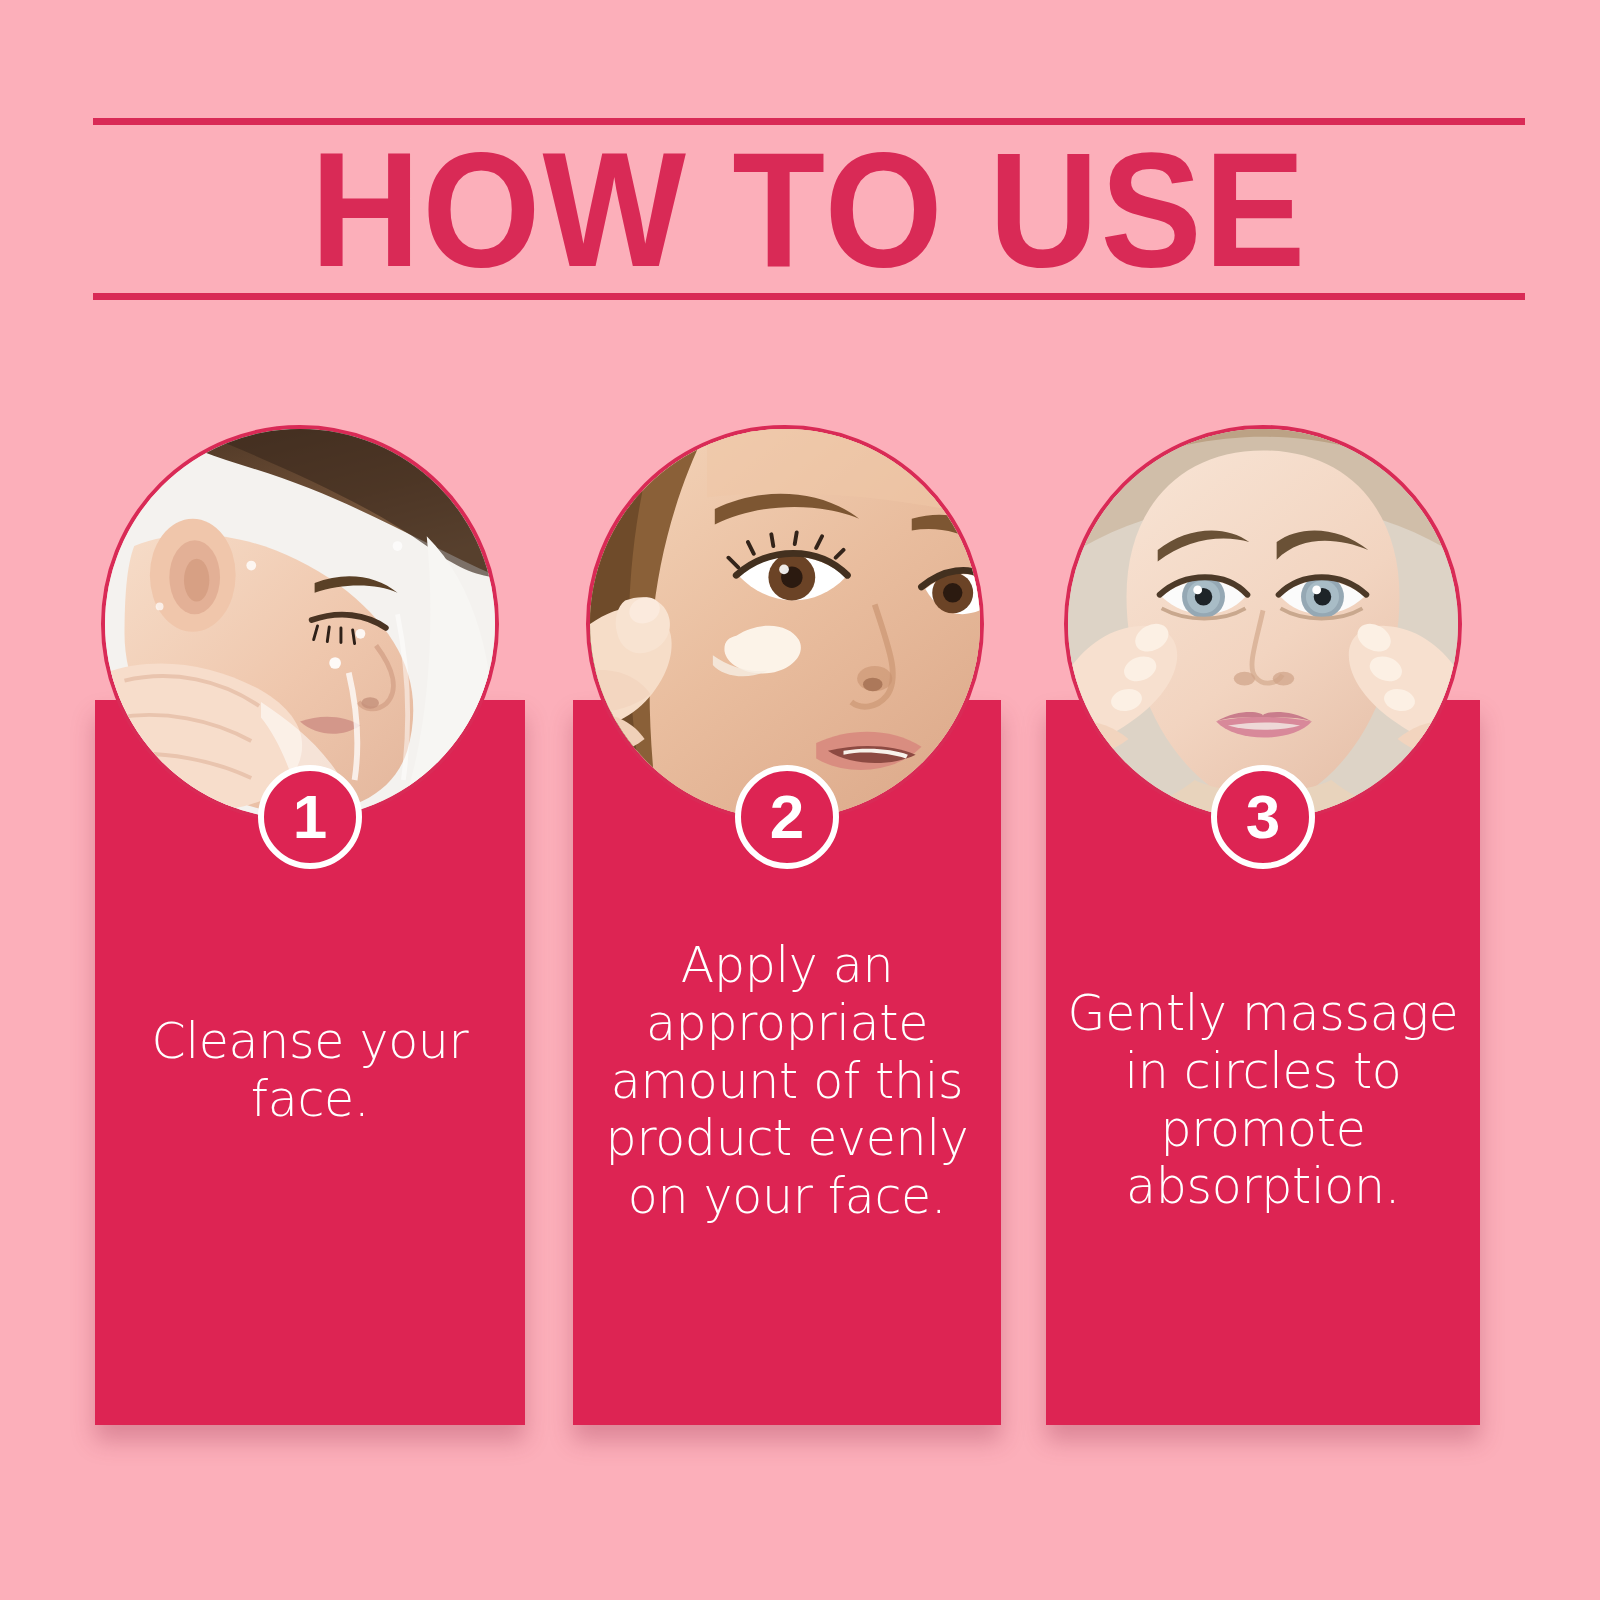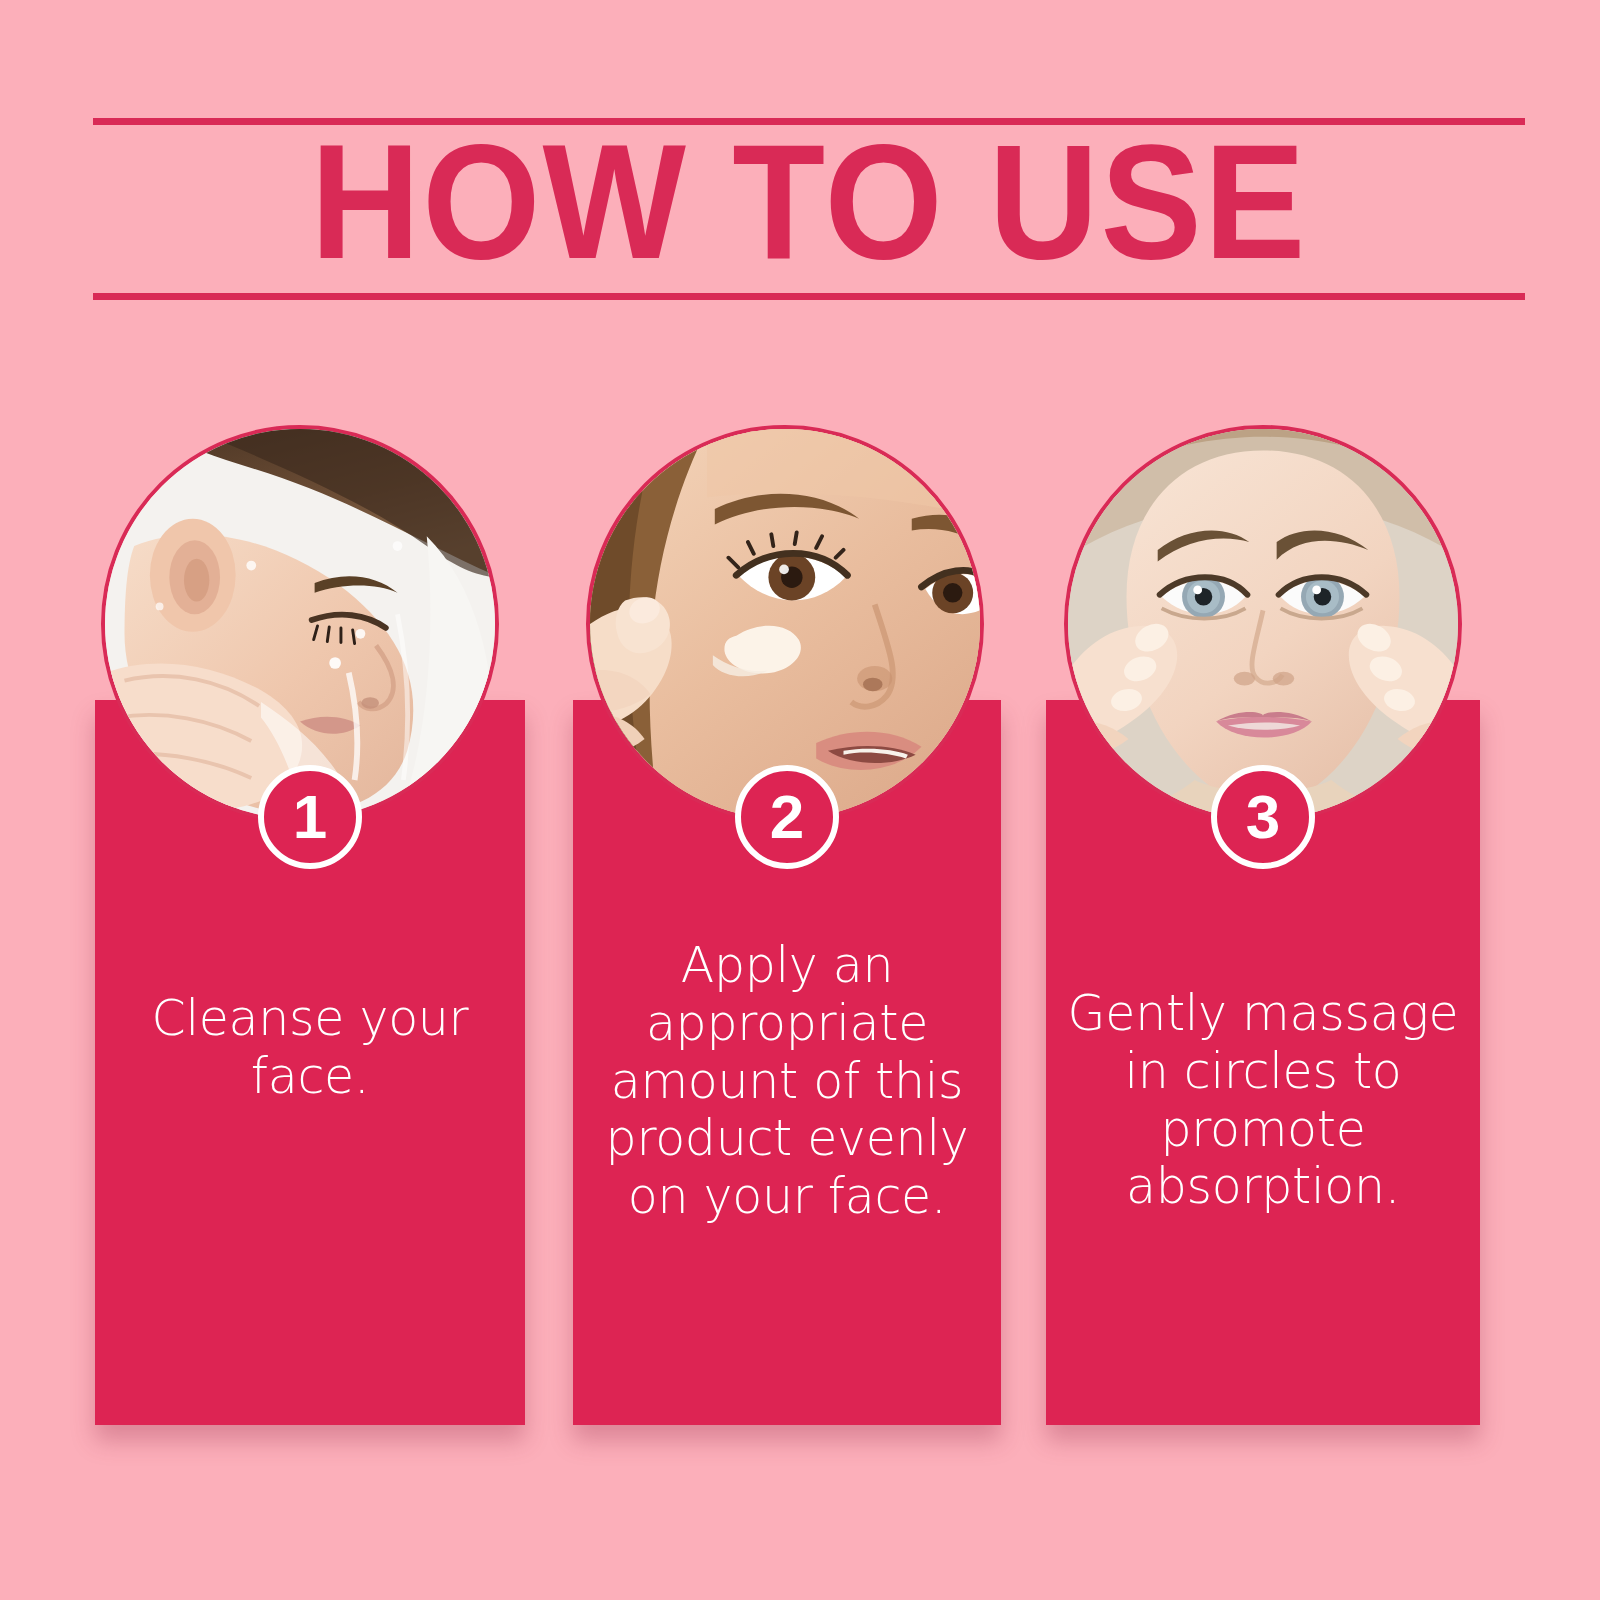--- a/index.html
+++ b/index.html
@@ -26,20 +26,21 @@
     height: 7px;
     background: #d8२44f;
     background: #d92a56;
     width: 100%;
   }
   .rule-top { margin-bottom: 0; }
   .rule-bottom { margin-top: 0; }
   .title-wrap {
     height: 168px;
     display: flex;
+    align-items: center;
     justify-content: center;
   }
   .title {
     font-family: "Liberation Sans", sans-serif;
     font-weight: 700;
     font-size: 152px;
     line-height: 1;
     letter-spacing: 2px;
     color: #d92a56;
     transform: scaleY(1.08);
@@ -121,21 +122,21 @@
     color: #ffffff;
     text-align: center;
     font-weight: 300;
     font-size: 49px;
     line-height: 1.18;
     font-family: "DejaVu Sans", sans-serif;
     padding: 0 6px;
     box-sizing: border-box;
     letter-spacing: -0.3px;
   }
-  .step-1 .caption { top: 565px; }
+  .step-1 .caption { top: 588px; }
   .step-2 .caption { top: 512px; }
   .step-3 .caption { top: 560px; text-align: center; }
 </style>
 </head>
 <body>
 
 <div class="header">
   <div class="rule rule-top"></div>
   <div class="title-wrap">
     <div class="title">HOW TO USE</div>

